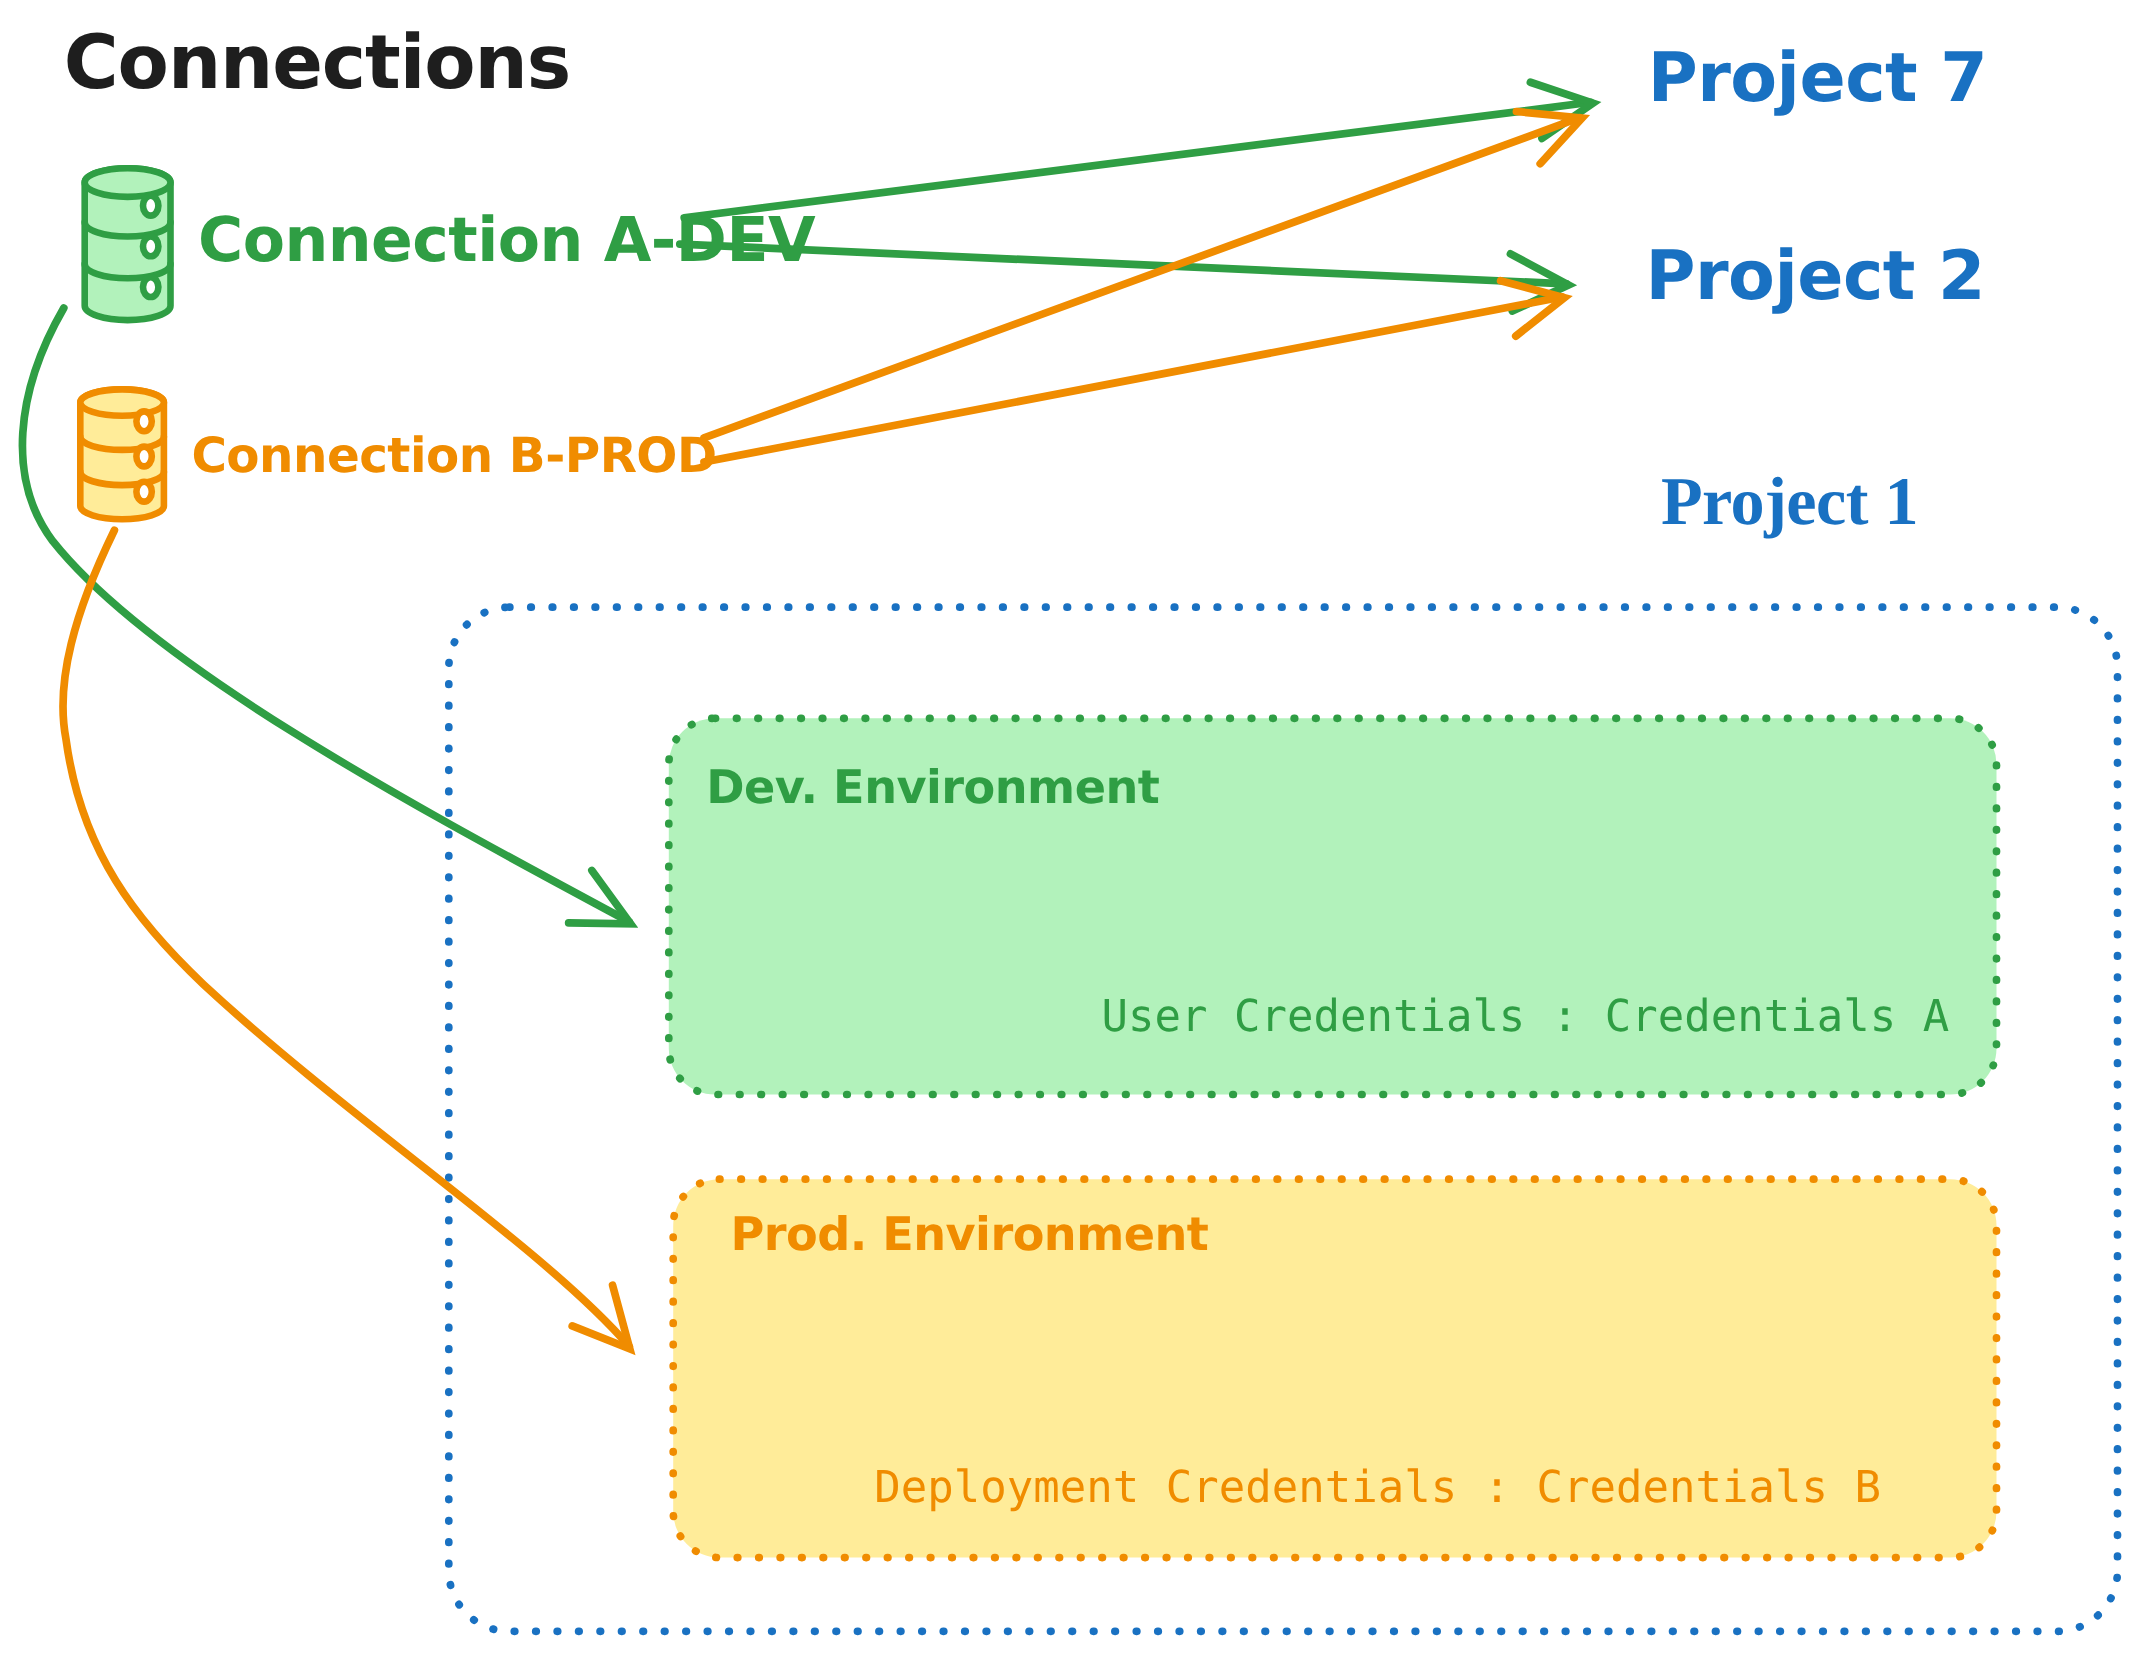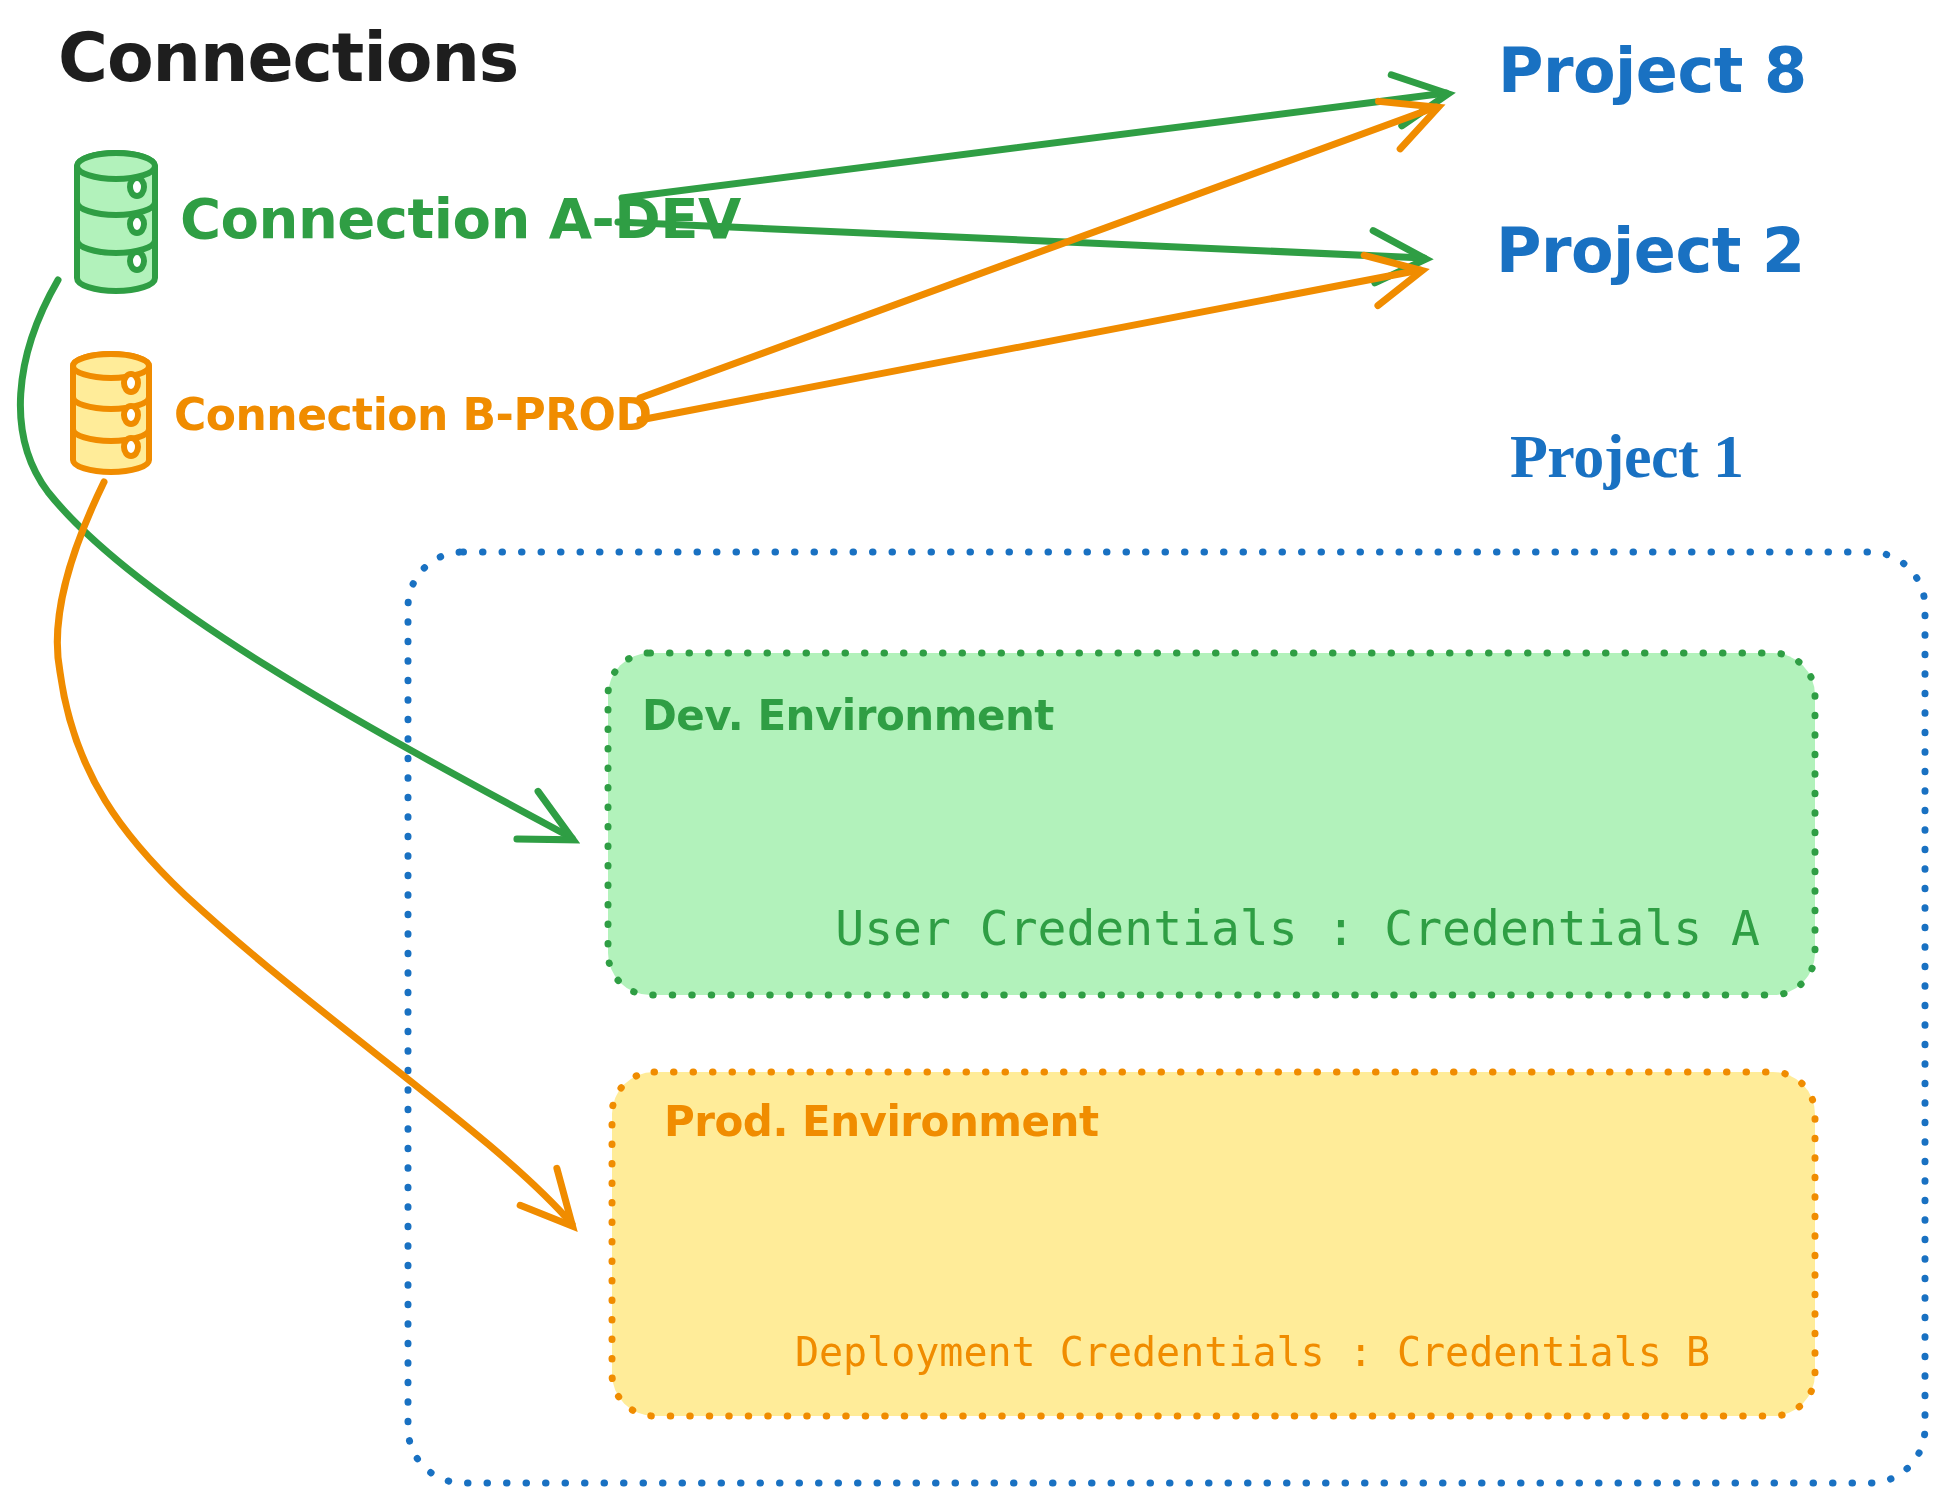--- a/index.html
+++ b/index.html
@@ -55,21 +55,21 @@
   .c-orange { color: var(--orange); }
 
   #title      { left: 58px;  top: 22px;   font-size: 68px; font-weight: 700; letter-spacing: -1px; }
   #conn-a     { left: 180px; top: 190px;  font-size: 56px; }
   #conn-b     { left: 174px; top: 392px;  font-size: 44px; }
   #project-3  { left: 1498px; top: 38px;  font-size: 62px; }
   #project-2  { left: 1496px; top: 218px; font-size: 62px; }
   #project-1  { left: 1510px; top: 424px; font-size: 62px; font-family: Liberation Serif, serif; }
   #dev-label  { left: 642px; top: 694px;  font-size: 42px; }
   #prod-label { left: 664px; top: 1100px; font-size: 42px; }
-  #cred-a     { right: 188px; top: 903px;  font-size: 48px; }
+  #cred-a     { right: 176px; top: 903px;  font-size: 40px; }
   #cred-b     { right: 238px; top: 1331px; font-size: 40px; }
 </style>
 </head>
 <body>
 
 <div class="canvas">
 
   <svg class="underlay" viewBox="0 0 1948 1506">
     <defs>
       <marker id="ah-green" orient="auto" markerUnits="userSpaceOnUse" refX="0" refY="0" overflow="visible">
@@ -114,21 +114,21 @@
       <ellipse cx="65" cy="95" rx="7" ry="9" class="cyl fill-white stroke-orange" stroke-width="5"></ellipse>
     </g>
   </svg>
 
   <div id="title" class="txt hand c-black">Connections</div>
 
   <div id="conn-a" class="txt hand c-green">Connection A-DEV</div>
 
   <div id="conn-b" class="txt hand c-orange">Connection B-PROD</div>
 
-  <div id="project-3" class="txt hand c-blue">Project 8</div>
+  <div id="project-3" class="txt hand c-blue">Project 7</div>
 
   <div id="project-2" class="txt hand c-blue">Project 2</div>
 
   <div id="project-1" class="txt hand c-blue">Project 1</div>
 
   <div id="dev-label" class="txt hand c-green">Dev. Environment</div>
 
   <div id="cred-a" class="txt mono c-green">User Credentials : Credentials A</div>
 
   <div id="prod-label" class="txt hand c-orange">Prod. Environment</div>

